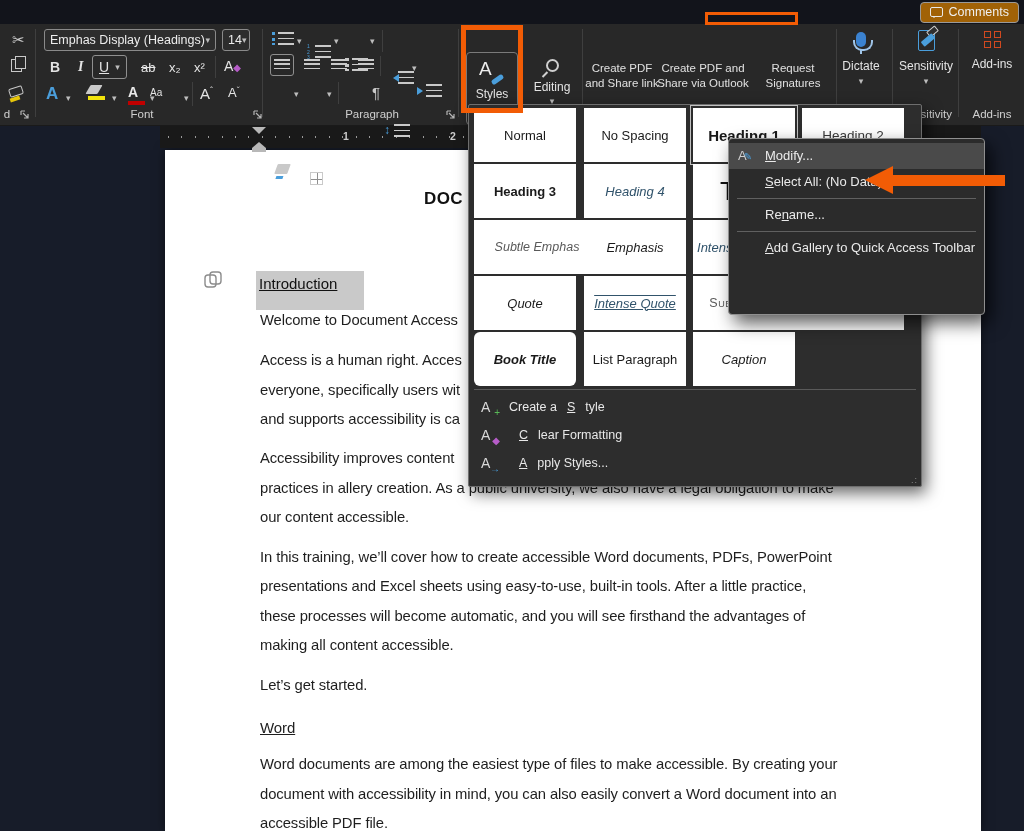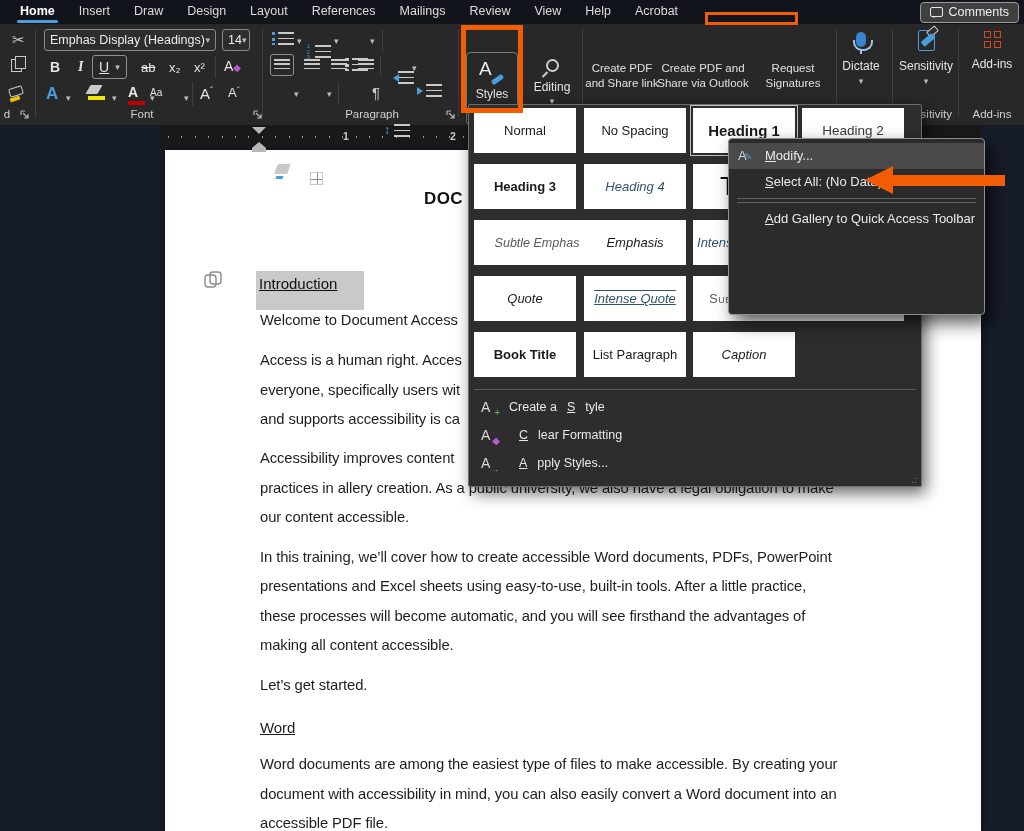--- a/index.html
+++ b/index.html
@@ -6,21 +6,21 @@
   body{width:1024px;height:831px;position:relative;overflow:hidden;
        background:#171c29;font-family:"Liberation Sans",sans-serif;
        -webkit-font-smoothing:antialiased;}
   
   .menubar{position:absolute;left:0;top:0;width:1024px;height:24px;background:#12141b;
            display:flex;align-items:center;padding-left:8px;box-sizing:border-box;z-index:10;}
   .tab{color:#dcdcdc;font-size:12.5px;padding:0 12px;height:24px;line-height:23px;position:relative;cursor:default;white-space:nowrap;}
   .tab.active{color:#fff;font-weight:bold;}
   .tab.active::after{content:"";position:absolute;left:9px;right:9px;bottom:1px;height:3px;background:#4e9ddd;border-radius:2px;}
   .comments-btn{margin-left:auto;margin-right:5px;border:1px solid #9a9a9a;border-radius:4px;height:19px;
-                display:flex;align-items:center;gap:6px;padding:0 9px;color:#f0f0f0;font-size:12.5px;background:#404040;}
+                display:flex;align-items:center;gap:6px;padding:0 9px;color:#f0f0f0;font-size:12.5px;background:#a16207;}
   .bubble{width:11px;height:8px;border:1.3px solid #e8e8e8;border-radius:2px;position:relative;display:inline-block;}
   .bubble::after{content:"";position:absolute;left:1px;bottom:-4px;border:2.5px solid transparent;border-top-color:#e8e8e8;}
   .mb-orange{position:absolute;left:705px;top:12px;width:93px;height:13px;border:3px solid #f25c05;box-sizing:border-box;z-index:60;}
   
   .ribbon{position:absolute;left:0;top:24px;width:1024px;height:101px;background:#282828;border-bottom:1px solid #1a1a1a;z-index:5;}
   .ribbon *{box-sizing:border-box;}
   .rabs{position:absolute;}
   .divider{position:absolute;top:5px;height:88px;width:1px;background:#3f3f3f;}
   .glabel{position:absolute;top:84px;color:#cfcfcf;font-size:11.5px;text-align:center;transform:translateX(-50%);white-space:nowrap;}
   .launcher{position:absolute;top:86px;width:10px;height:10px;}
@@ -98,26 +98,26 @@
             box-shadow:0 0 10px rgba(0,0,0,.5);}
   .dline{position:absolute;left:95px;color:#1e1e1e;font-size:14.8px;white-space:nowrap;letter-spacing:-0.1px;}
   .dline.h{text-decoration:underline;font-size:15px;}
   .doc-title{position:absolute;left:259px;top:39px;font-size:17px;font-weight:bold;color:#111;letter-spacing:.4px;white-space:nowrap;}
   .intro-hl{position:absolute;left:91px;top:121px;width:108px;height:39px;background:#c9c9c9;}
   .intro-h{position:absolute;left:94px;top:125px;font-size:15px;color:#111;text-decoration:underline;white-space:nowrap;}
   .copilot{position:absolute;left:38px;top:120px;width:20px;height:20px;}
   
   .styles-panel{position:absolute;left:468px;top:104px;width:454px;height:383px;background:#2d2d2d;
      border:1px solid #6e6e6e;border-radius:2px;box-shadow:4px 6px 16px rgba(0,0,0,.6);z-index:40;box-sizing:border-box;}
-  .tile{position:absolute;width:102px;height:45px;background:#fff;color:#1a1a1a;display:flex;align-items:center;
+  .tile{position:absolute;width:102px;height:54px;background:#fff;color:#1a1a1a;display:flex;align-items:center;
         justify-content:center;font-size:13px;overflow:hidden;white-space:nowrap;cursor:default;}
   .tile.b{font-weight:bold;}
   .tile.fs15{font-size:15px;}
   .tile.i{font-style:italic;}
-  .tile.bi{font-weight:bold;}
+  .tile.bi{font-weight:bold;font-style:italic;border-radius:6px;}
   .tile.blue{color:#31536b;}
   .tile.gray{color:#595959;font-size:12.5px;padding-left:12px;}
   .tile.h2c{color:#3a3a3a;font-size:13.5px;}
   .tile.title-t{font-size:26px;color:#111;}
   .tile.sc{font-variant:small-caps;letter-spacing:.5px;}
   .tile.iq{text-decoration:underline overline;}
   .tile.selected{outline:1px solid #c0c0c0;outline-offset:2px;}
   .gal-sep{position:absolute;left:5px;right:5px;top:284px;height:1px;background:#5a5a5a;}
   .cmd{position:absolute;left:12px;display:flex;align-items:center;gap:10px;color:#e8e8e8;font-size:12.5px;height:20px;cursor:default;}
   .cmd .ai{position:relative;width:18px;font-size:14px;color:#d8d8d8;}
@@ -136,33 +136,20 @@
   
   .styles-orange{position:absolute;left:461px;top:25px;width:62px;height:88px;border:5px solid #f25c05;box-sizing:border-box;z-index:60;}
   .arrow-tail{position:absolute;left:892px;top:175px;width:113px;height:11px;background:#f25c05;z-index:60;}
   .arrow-head{position:absolute;left:865px;top:166px;width:0;height:0;border-top:14px solid transparent;
               border-bottom:14px solid transparent;border-right:28px solid #f25c05;z-index:60;}
 </style>
 </head>
 <body>
 
 <div class="menubar">
-  <div style="display:flex;">
-      <div class="tab active">Home</div>
-      <div class="tab">Insert</div>
-      <div class="tab">Draw</div>
-      <div class="tab">Design</div>
-      <div class="tab">Layout</div>
-      <div class="tab">References</div>
-      <div class="tab">Mailings</div>
-      <div class="tab">Review</div>
-      <div class="tab">View</div>
-      <div class="tab">Help</div>
-      <div class="tab">Acrobat</div>
-    </div>
   <div class="comments-btn">
     <span class="bubble"></span>
     <span>Comments</span>
   </div>
 </div>
 <div class="mb-orange"></div>
 
 <div class="ribbon">
 
   <div class="rabs" style="left:12px;top:7px;color:#c9c9c9;font-size:15px;">✂</div>
@@ -403,19 +390,20 @@
         <span>pply Styles...</span>
       </div>
     </div>
   <div class="grip">.:</div>
 </div>
 
 <div class="ctx">
     <div class="ctx-item hl"><span class="mi-icon">A<span class="pen">✎</span></span><span></span><span class="u">M</span><span>odify...</span></div>
     <div class="ctx-item"><span></span><span class="u">S</span><span>elect All: (No Data)</span></div>
     <div class="ctx-sep"></div>
+    <div class="ctx-item"><span>Re</span><span class="u">n</span><span>ame...</span></div>
     <div class="ctx-sep"></div>
     <div class="ctx-item"><span></span><span class="u">A</span><span>dd Gallery to Quick Access Toolbar</span></div>
   </div>
 
 <div class="styles-orange"></div>
 <div class="arrow-tail"></div>
 <div class="arrow-head"></div>
 
 </body></html>

